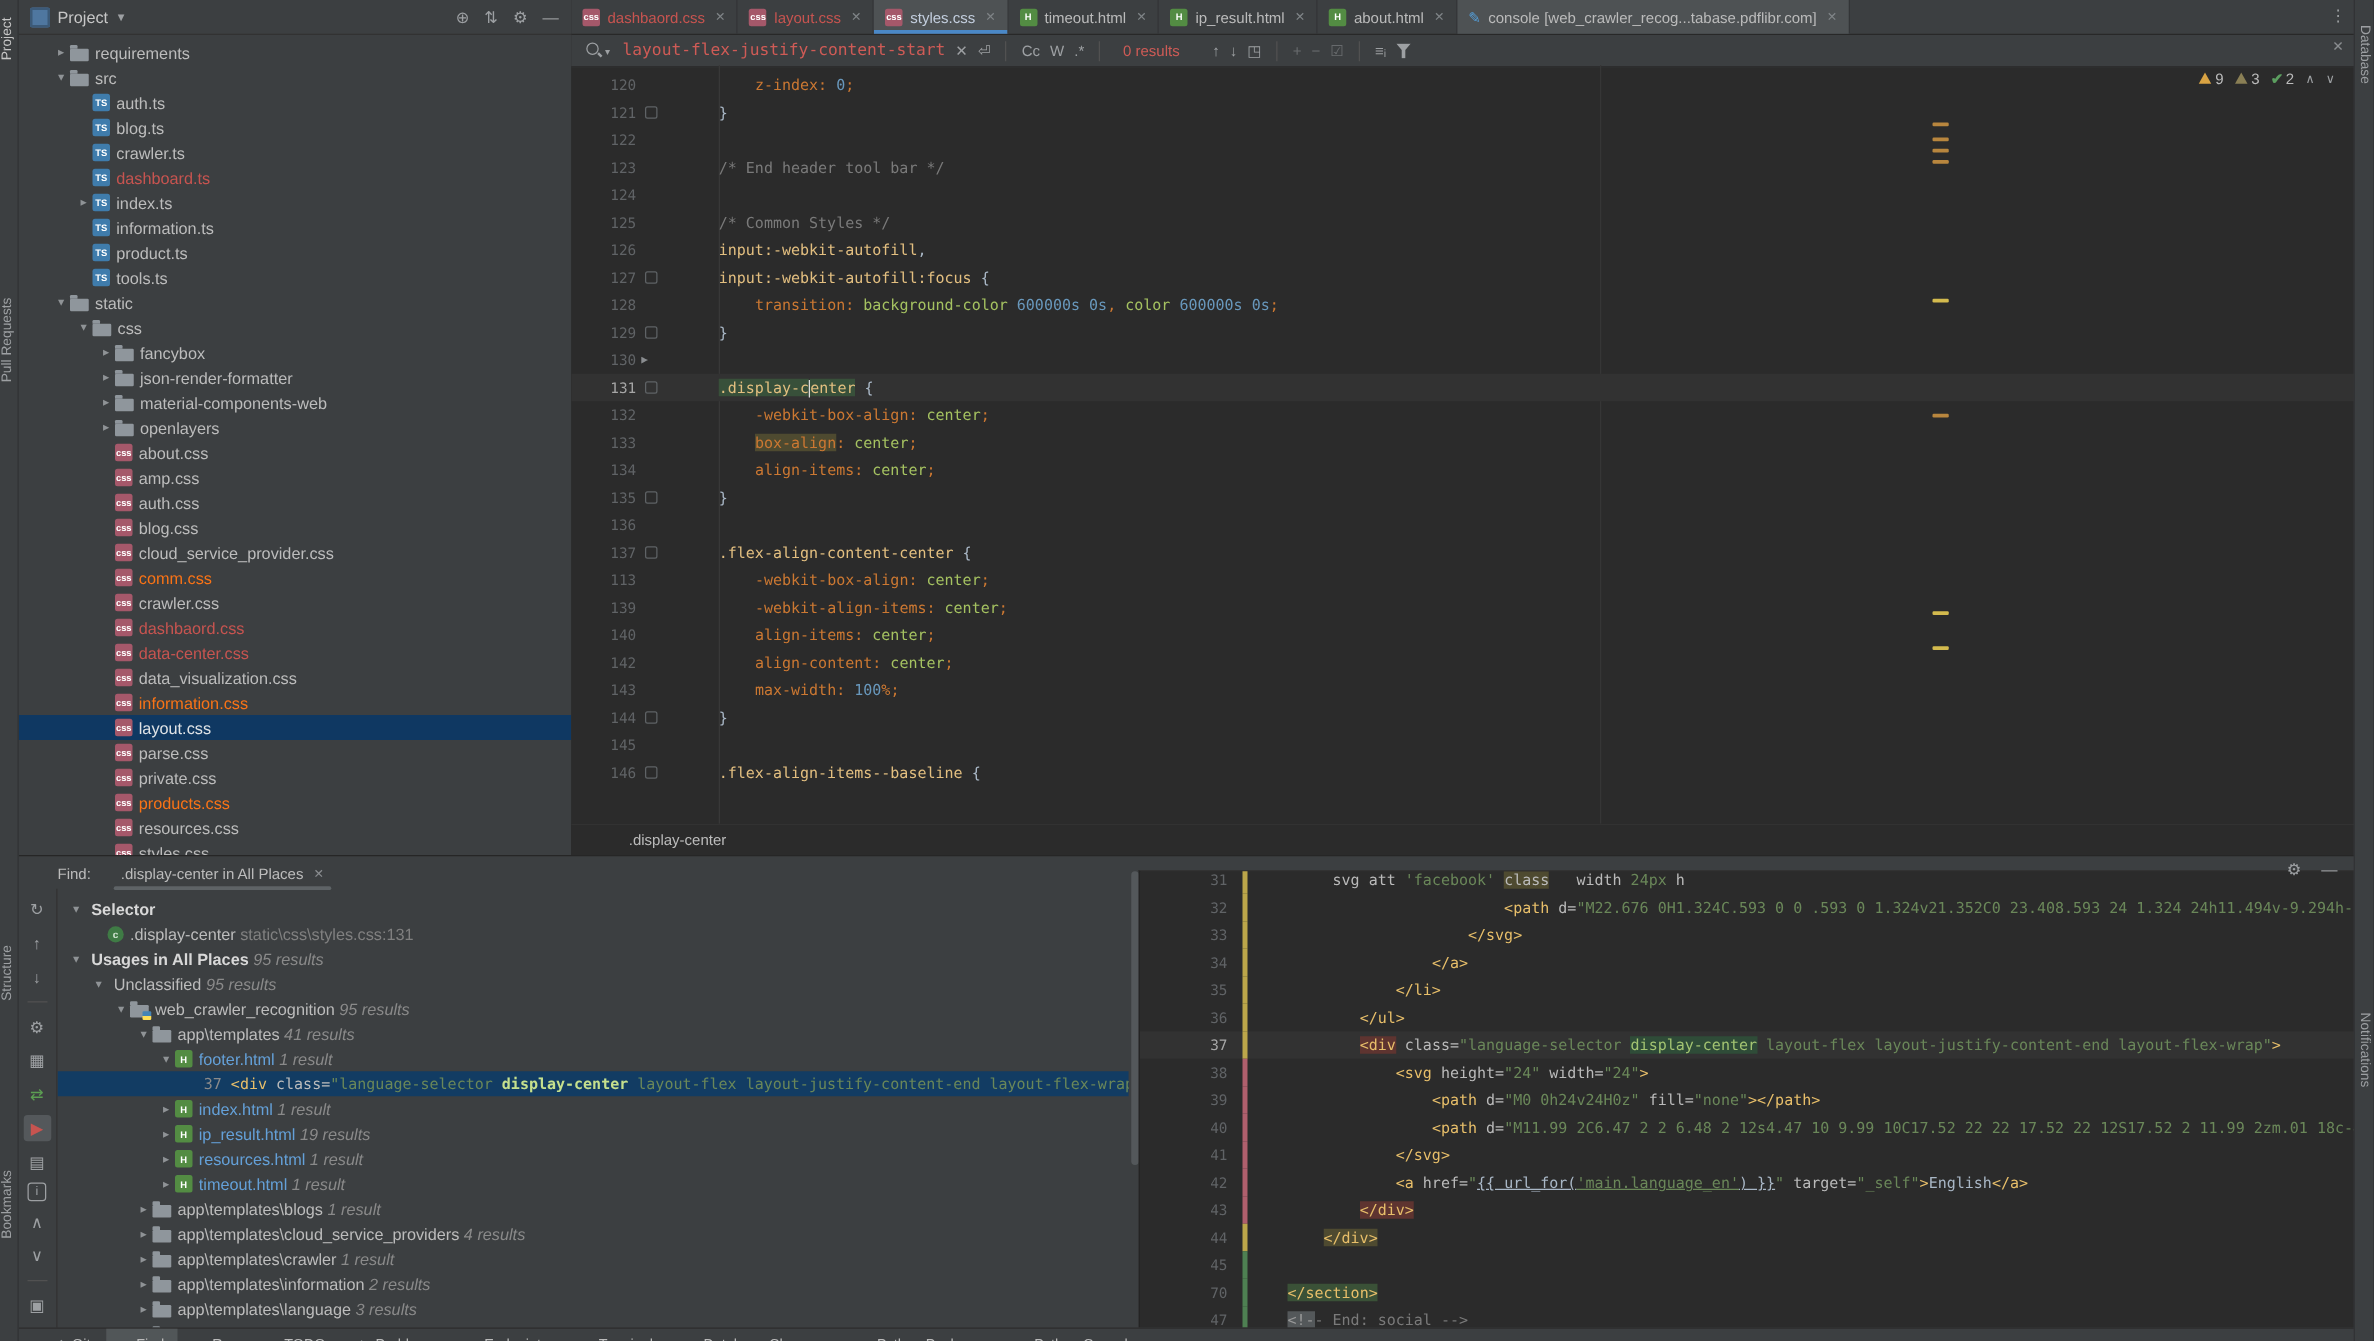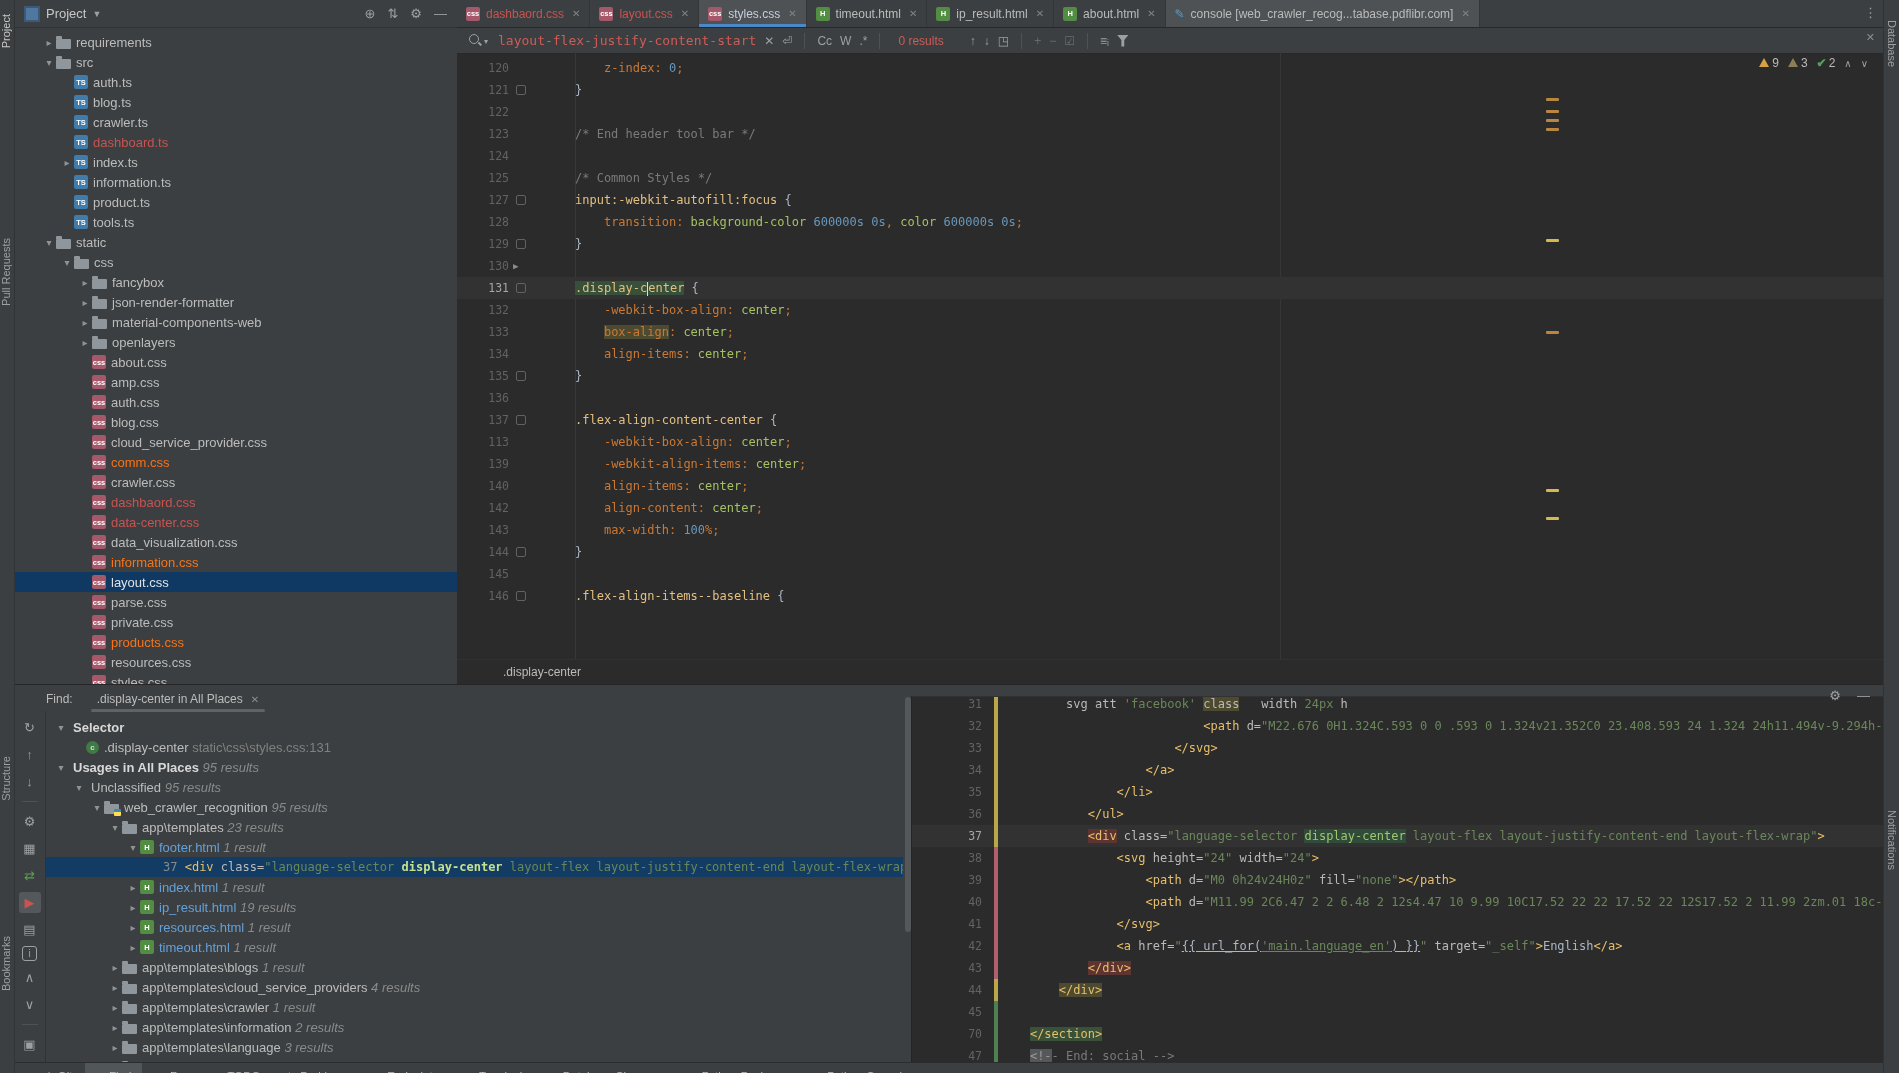--- a/index.html
+++ b/index.html
@@ -419,20 +419,21 @@
     <div class="codearea mono">
       <div class="guide"></div>
       <div class="margin-guide"></div>
       <div id="code-lines">
           <div class="cline"><span class="lnum">120</span><span class="fold"></span><span class="ltext"><span class="tk-d">    </span><span class="tk-p">z-index</span><span class="tk-o">: </span><span class="tk-n">0</span><span class="tk-o">;</span></span></div>
           <div class="cline"><span class="lnum">121</span><span class="fold"><span class="fm"></span></span><span class="ltext"><span class="tk-b">}</span></span></div>
           <div class="cline"><span class="lnum">122</span><span class="fold"></span><span class="ltext"></span></div>
           <div class="cline"><span class="lnum">123</span><span class="fold"></span><span class="ltext"><span class="tk-c">/* End header tool bar */</span></span></div>
           <div class="cline"><span class="lnum">124</span><span class="fold"></span><span class="ltext"></span></div>
           <div class="cline"><span class="lnum">125</span><span class="fold"></span><span class="ltext"><span class="tk-c">/* Common Styles */</span></span></div>
+          <div class="cline"><span class="lnum">126</span><span class="fold"></span><span class="ltext"><span class="tk-s">input:-webkit-autofill</span><span class="tk-d">,</span></span></div>
           <div class="cline"><span class="lnum">127</span><span class="fold"><span class="fm"></span></span><span class="ltext"><span class="tk-s">input:-webkit-autofill:focus</span><span class="tk-b"> {</span></span></div>
           <div class="cline"><span class="lnum">128</span><span class="fold"></span><span class="ltext"><span class="tk-d">    </span><span class="tk-p">transition</span><span class="tk-o">: </span><span class="tk-v">background-color</span><span class="tk-d"> </span><span class="tk-n">600000s</span><span class="tk-d"> </span><span class="tk-n">0s</span><span class="tk-o">,</span><span class="tk-d"> </span><span class="tk-v">color</span><span class="tk-d"> </span><span class="tk-n">600000s</span><span class="tk-d"> </span><span class="tk-n">0s</span><span class="tk-o">;</span></span></div>
           <div class="cline"><span class="lnum">129</span><span class="fold"><span class="fm"></span></span><span class="ltext"><span class="tk-b">}</span></span></div>
           <div class="cline"><span class="lnum">130</span><span class="fold"><span class="runm">▶</span></span><span class="ltext"></span></div>
           <div class="cline current"><span class="lnum">131</span><span class="fold"><span class="fm"></span></span><span class="ltext"><span class="tk-hls">.display-c</span><span class="tk-cur"></span><span class="tk-hls">enter</span><span class="tk-b"> {</span></span></div>
           <div class="cline"><span class="lnum">132</span><span class="fold"></span><span class="ltext"><span class="tk-d">    </span><span class="tk-p">-webkit-box-align</span><span class="tk-o">: </span><span class="tk-v">center</span><span class="tk-o">;</span></span></div>
           <div class="cline"><span class="lnum">133</span><span class="fold"></span><span class="ltext"><span class="tk-d">    </span><span class="tk-phw">box-align</span><span class="tk-o">: </span><span class="tk-v">center</span><span class="tk-o">;</span></span></div>
           <div class="cline"><span class="lnum">134</span><span class="fold"></span><span class="ltext"><span class="tk-d">    </span><span class="tk-p">align-items</span><span class="tk-o">: </span><span class="tk-v">center</span><span class="tk-o">;</span></span></div>
           <div class="cline"><span class="lnum">135</span><span class="fold"><span class="fm"></span></span><span class="ltext"><span class="tk-b">}</span></span></div>
           <div class="cline"><span class="lnum">136</span><span class="fold"></span><span class="ltext"></span></div>
@@ -512,21 +513,21 @@
         <div class="frow" style="padding-left: 44px;">
           <span class="chev">▾</span>
           <span class="ic ic-folder">
             <span class="ic-pydot"></span>
           </span>
           <span class="fseg"><span class="f-lbl">web_crawler_recognition</span><span class="f-cnt">  95 results</span></span>
         </div>
         <div class="frow" style="padding-left: 62px;">
           <span class="chev">▾</span>
           <span class="ic ic-folder"></span>
-          <span class="fseg"><span class="f-lbl">app\templates</span><span class="f-cnt">  23 results</span></span>
+          <span class="fseg"><span class="f-lbl">app\templates</span><span class="f-cnt">  41 results</span></span>
         </div>
         <div class="frow" style="padding-left: 80px;">
           <span class="chev">▾</span>
           <span class="ic badge html">H</span>
           <span class="fseg"><span class="f-blue">footer.html</span><span class="f-cnt">  1 result</span></span>
         </div>
         <div class="frow fsel" style="padding-left: 98px;">
           <span class="chev"></span>
           <span class="fseg fcode"><span class="f-num">37 </span><span class="f-tag">&lt;div</span><span class="f-attr"> class=</span><span class="f-str">"language-selector </span><span class="f-match">display-center</span><span class="f-str"> layout-flex layout-justify-content-end layout-flex-wrap"</span></span>
         </div>

